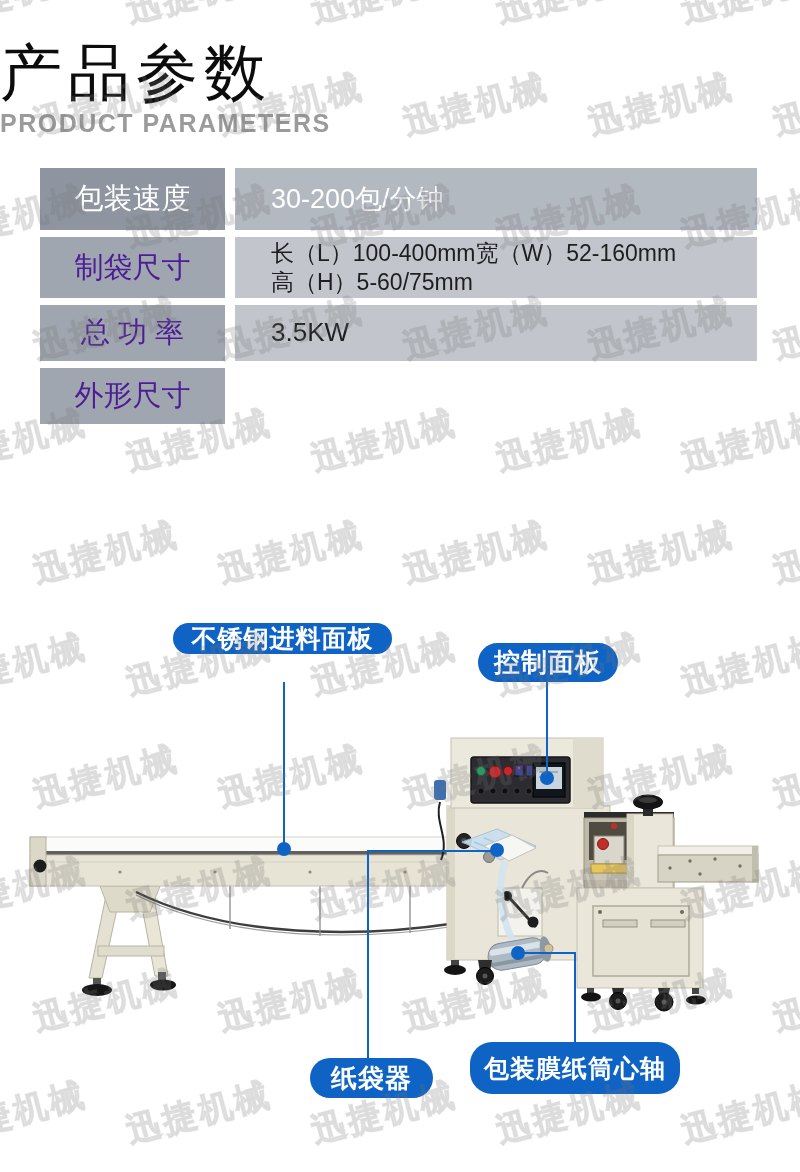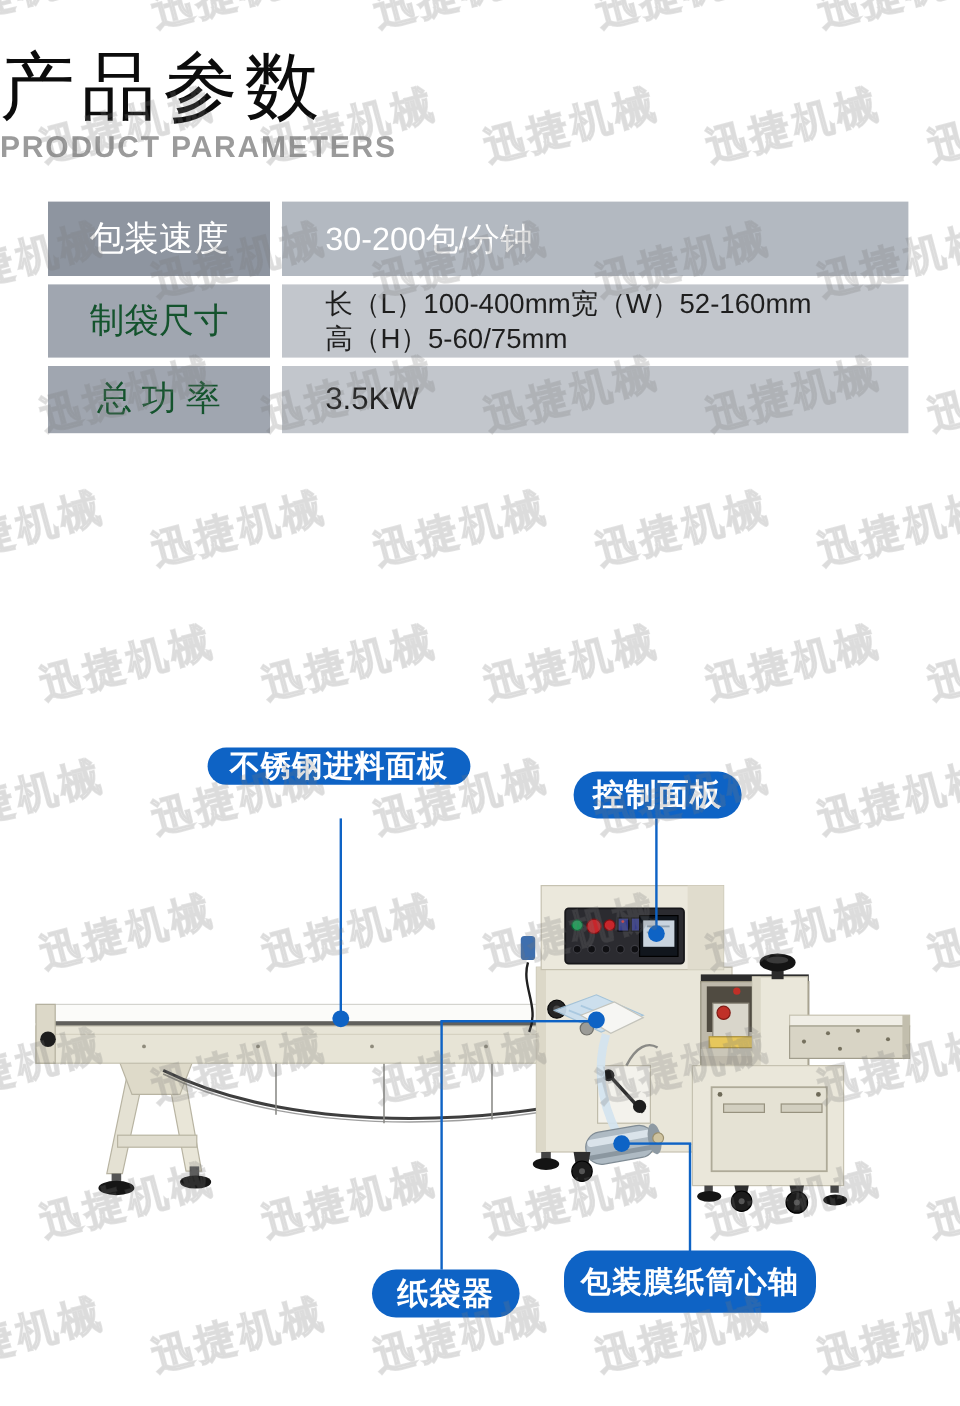--- a/index.html
+++ b/index.html
@@ -27,21 +27,21 @@
     margin-top:4px;font-size:25px;font-weight:700;color:#9b9b9b;letter-spacing:1.5px;
   }
   
   .spec-table{
     position:absolute;left:40px;top:168px;width:717px;z-index:10;
     display:flex;flex-direction:column;gap:7px;
   }
   .spec-row{display:flex;gap:10px;}
   .spec-label{
     width:185px;flex:0 0 185px;display:flex;align-items:center;justify-content:center;
-    font-size:29px;color:#14532d;background:var(--row-label-bg,#a0a6b0);
+    font-size:29px;color:#4c1d95;background:var(--row-label-bg,#a0a6b0);
   }
   .spec-value{
     flex:1;display:flex;align-items:center;
     padding-left:36px;padding-right:10px;
     font-size:26px;color:#1e1e1e;background:var(--row-value-bg,#c2c6cc);
     white-space:pre-line;line-height:1.22;
   }
   .spec-row.dark .spec-label{background:var(--row-dark-label-bg,#8e95a0);color:#ffffff;}
   .spec-row.dark .spec-value{background:var(--row-dark-value-bg,#b3b9c1);color:#ffffff;font-size:27px;}
   .spec-row.twoline .spec-value{font-size:23px;}
@@ -76,20 +76,21 @@
   <div class="spec-row twoline h61">
     <div class="spec-label">制袋尺寸</div>
     <div class="spec-value">长（L）100-400mm宽（W）52-160mm
 高（H）5-60/75mm</div>
   </div>
   <div class="spec-row h60">
     <div class="spec-label">总 功 率</div>
     <div class="spec-value">3.5KW</div>
   </div>
   <div class="spec-row h60">
+    <div class="spec-label">外形尺寸</div>
   </div>
   <div class="spec-row h58">
   </div>
 </div>
 
 <svg id="machine-svg" width="760" height="295" viewBox="20 725 760 295">
 
   <polygon points="108,886 122,886 102,978 89,978" fill="#e4e1d3" stroke="#b8b4a2" stroke-width="1"></polygon>
   <polygon points="138,886 152,886 168,976 155,976" fill="#e9e6d8" stroke="#b8b4a2" stroke-width="1"></polygon>
   <polygon points="100,886 160,886 150,912 110,912" fill="#dedac9" stroke="#b8b4a2" stroke-width="1"></polygon>

